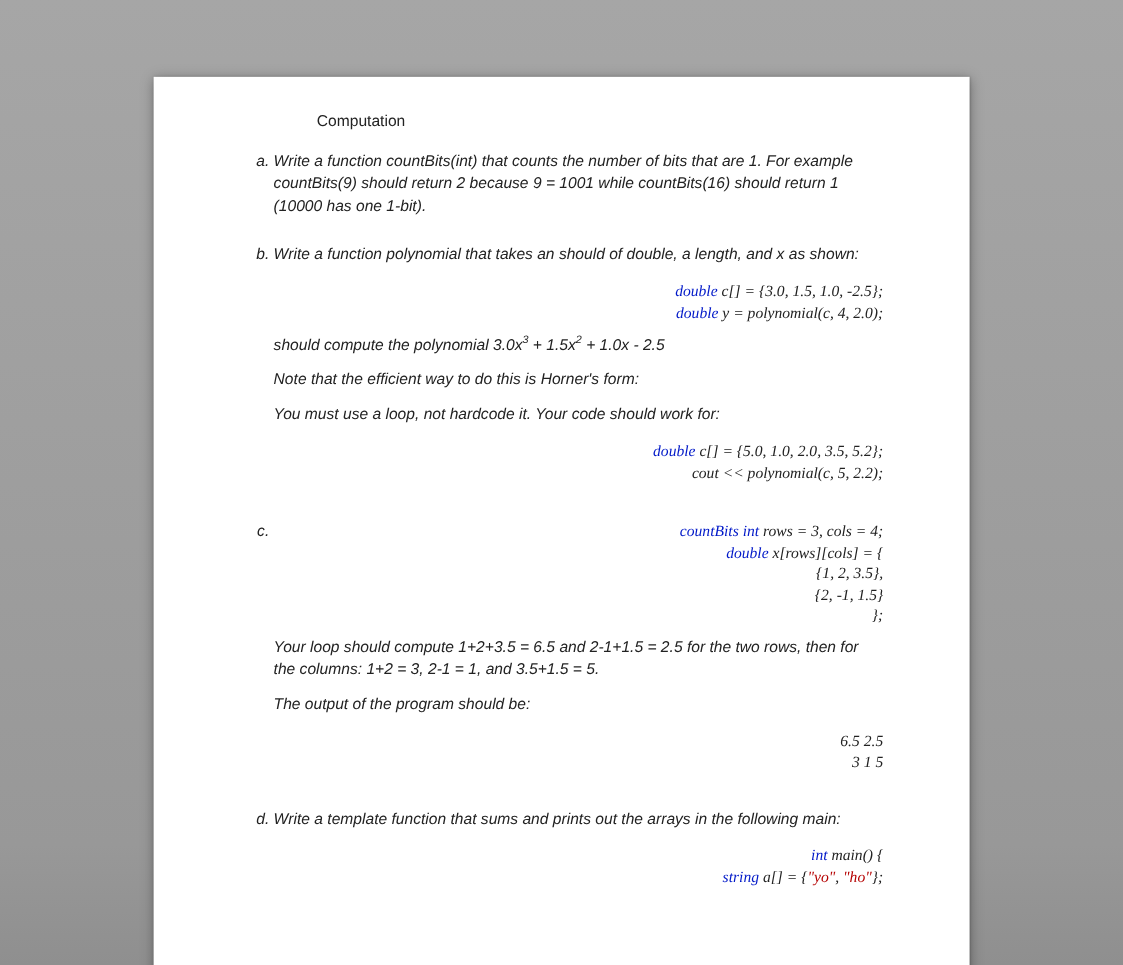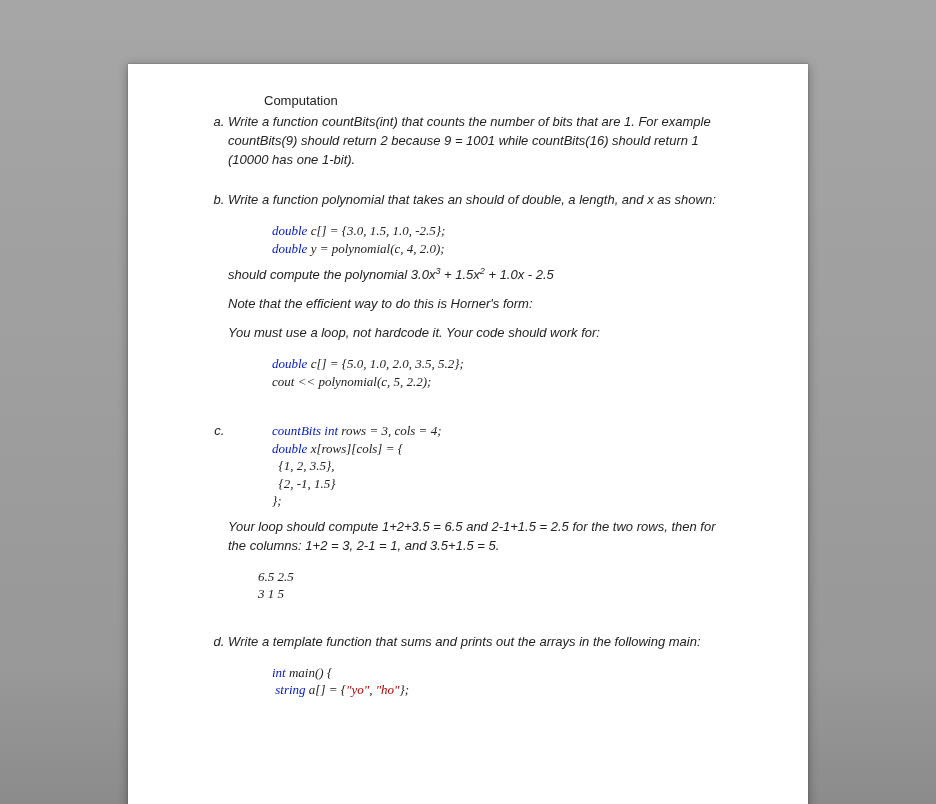--- a/index.html
+++ b/index.html
@@ -24,27 +24,28 @@
   ol.problems{
     list-style:lower-alpha;
     padding-left:28px;
     margin:0;
   }
   ol.problems>li{
     margin-bottom:22px;
     font-style:italic;
   }
   .para{margin:0 0 10px 0;}
-  .header-spacer{padding-left:64px;margin-bottom:2px;}
+  .header-spacer{padding-left:64px;margin-bottom:14px;}
   .code{
     font-family:"Times New Roman",Times,serif;
     font-size:13px;
     white-space:pre;
     padding:2px 0 8px 44px;
     line-height:1.35;
+    text-align:right;
   }
   .kw{color:#0018c8;}
   .str{color:#b50000;}
   .sup{font-size:9px;vertical-align:super;}
 </style>
 </head>
 <body>
 
 <div class="page">
 
@@ -76,20 +77,21 @@
     <li>
 
       <div class="code"><span class="kw">countBits int</span><span> rows = 3, cols = 4;</span>
 <span class="kw">double</span><span> x[rows][cols] = {</span>
 <span>  {1, 2, 3.5},</span>
 <span>  {2, -1, 1.5}</span>
 <span>};</span></div>
 
       <p class="para">Your loop should compute 1+2+3.5 = 6.5 and 2-1+1.5 = 2.5 for the two rows, then for the columns: 1+2 = 3, 2-1 = 1, and 3.5+1.5 = 5.</p>
 
+      <p class="para">The output of the program should be:</p>
 
       <div class="code" style="padding-left:30px;"><span>6.5 2.5</span>
 <span>3 1 5</span></div>
     </li>
 
     <li>
       <p class="para">Write a template function that sums and prints out the arrays in the following main:</p>
 
       <div class="code"><span class="kw">int</span><span> main() {</span>
 <span class="kw"> string</span><span> a[] = {</span><span class="str">"yo"</span><span>, </span><span class="str">"ho"</span><span>};</span>

